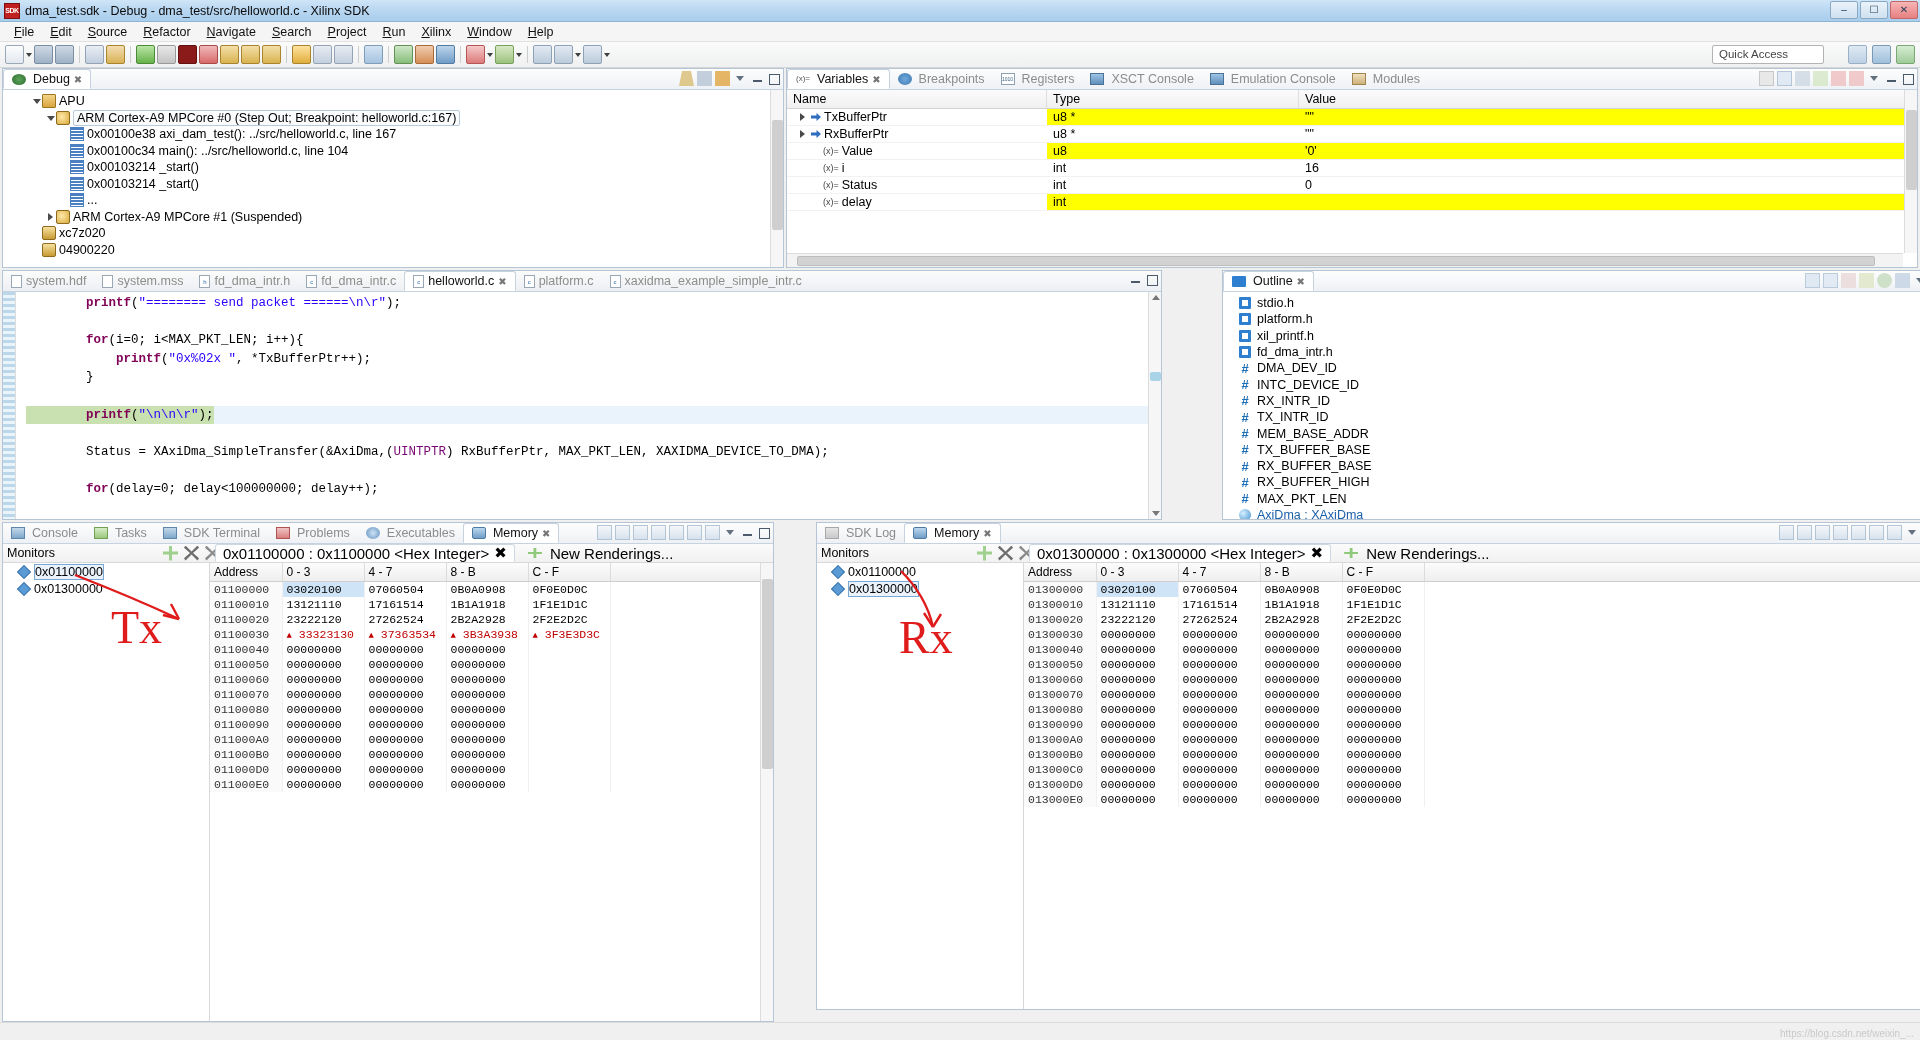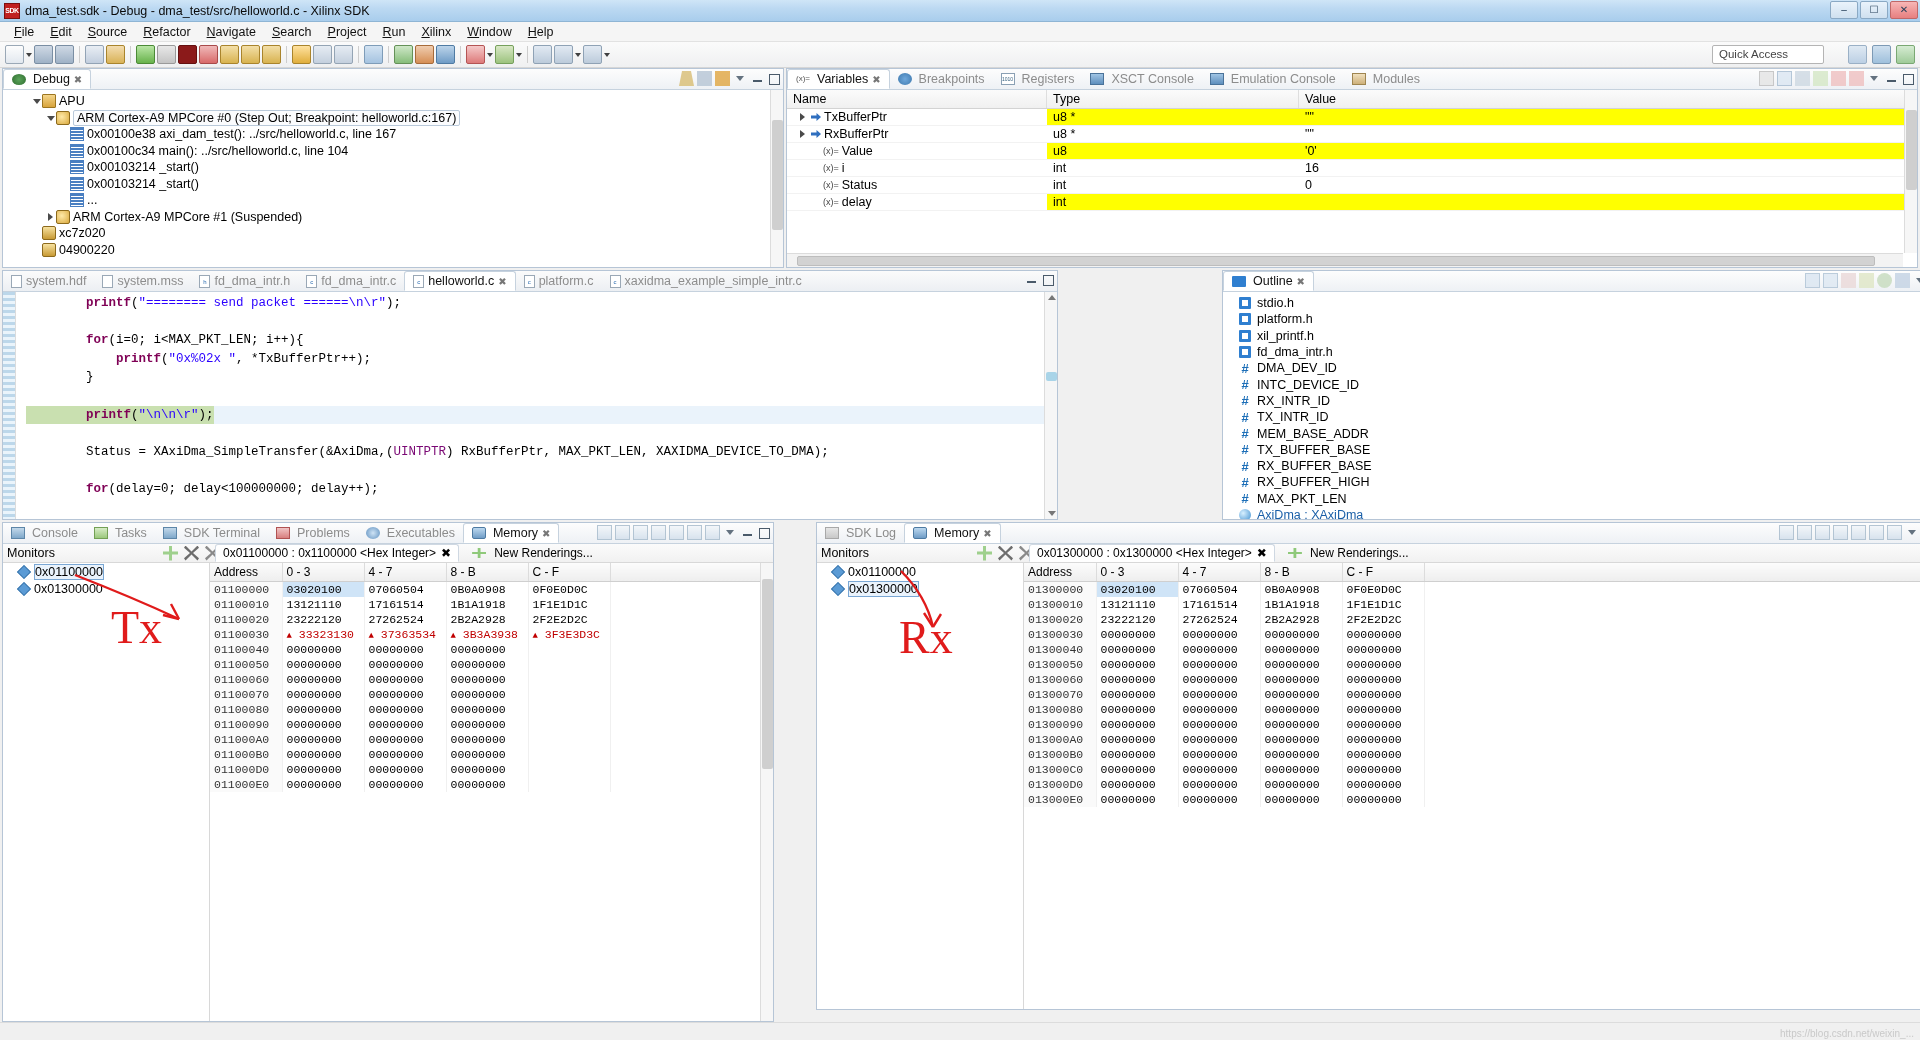--- a/index.html
+++ b/index.html
@@ -85,21 +85,21 @@
   .vc-name{width:260px;display:flex;align-items:center;gap:3px;}
   .vc-type{width:252px;}
   .vc-val{flex:1;}
   .hl{background:#ffff00;}
   .vnib{font-size:9px;color:#444;}
   .ptr-ic{width:10px;height:10px;background:#2f6fbf;clip-path:polygon(0 35%,55% 35%,55% 10%,100% 50%,55% 90%,55% 65%,0 65%);}
   .hscroll{position:absolute;left:0;right:14px;bottom:0;height:14px;background:#f3f3f3;border-top:1px solid #dcdcdc;}
   .hthumb{position:absolute;top:2px;height:10px;background:#d2d2d2;border:1px solid #bdbdbd;border-radius:2px;}
 
   
-  #editor-view{left:2px;top:270px;width:1056px;height:250px;}
+  #editor-view{left:2px;top:270px;width:1160px;height:250px;}
   .etabs{height:21px;display:flex;align-items:flex-end;background:linear-gradient(#fbfbfb,#eceff3);border-bottom:1px solid #c6d2de;position:relative;}
   .etab{height:20px;display:flex;align-items:center;gap:4px;padding:0 8px;font-size:12.5px;color:#8d8d8d;}
   .etab.active{background:#fff;color:#111;border:1px solid #c6d2de;border-bottom-color:#fff;border-radius:3px 3px 0 0;}
   .fic{width:11px;height:13px;background:#fff;border:1px solid #9aa8b6;font-size:6px;color:#2b6cb0;text-align:center;line-height:12px;}
   .code-area{position:relative;height:calc(100% - 21px);background:#fff;display:flex;overflow:hidden;}
   .ruler{width:13px;background:repeating-linear-gradient(#bcd7ea 0 3px,#eaf4fb 3px 6px);border-right:1px solid #dcdcdc;}
   .code{flex:1;font-family:"Liberation Mono",monospace;font-size:12.5px;line-height:18.6px;padding:2px 0 0 10px;white-space:pre;color:#000;position:relative;}
   .kw{color:#7f0055;font-weight:bold;}
   .str{color:#2a00ff;}
   .mac{color:#7a0874;}
@@ -117,21 +117,21 @@
   #mem-left{left:2px;top:522px;width:772px;height:500px;}
   #mem-right{left:816px;top:522px;width:1140px;height:488px;}
   .mon-strip{height:19px;display:flex;align-items:center;background:linear-gradient(#fbfbfb,#f1f1f1);border-bottom:1px solid #d8d8d8;
     font-size:12.5px;padding-left:4px;position:relative;}
   .mon-body{display:flex;height:calc(100% - 40px);}
   .mon-list{width:207px;border-right:1px solid #d8d8d8;background:#fff;position:relative;}
   .mon-item{height:17px;display:flex;align-items:center;gap:5px;padding-left:16px;font-size:12.5px;}
   .mon-dot{width:10px;height:10px;background:#5b9bd5;transform:rotate(45deg);border:1px solid #3d78ad;}
   .mon-sel{border:1px solid #7aa7d4;background:#eaf3fc;}
   .mem-right-pane{flex:1;position:relative;background:#fff;}
-  .rend-tab{height:18px;display:flex;align-items:center;gap:5px;padding:0 7px;font-size:12px;}
+  .rend-tab{height:18px;display:flex;align-items:center;gap:5px;padding:0 7px;font-size:15px;}
   .rend-tab.active{background:#fff;border:1px solid #cfd8e2;border-bottom-color:#fff;border-radius:3px 3px 0 0;}
   table.memtab{border-collapse:collapse;font-family:"Liberation Mono",monospace;font-size:11.5px;width:100%;}
   table.memtab th{background:linear-gradient(#fcfcfc,#eeeeee);border-right:1px solid #dcdcdc;border-bottom:1px solid #cfcfcf;
     font-weight:normal;text-align:left;padding:2px 4px;font-family:"Liberation Sans",sans-serif;font-size:12px;}
   table.memtab td{padding:1px 4px;border-right:1px solid #f0f0f0;white-space:nowrap;}
   td.addr{background:#fafafa;color:#333;}
   td.cell-sel{background:#cfe4f7;}
   .changed{color:#c00000;}
   .chg-mark{color:#c00000;font-size:9px;}
 

